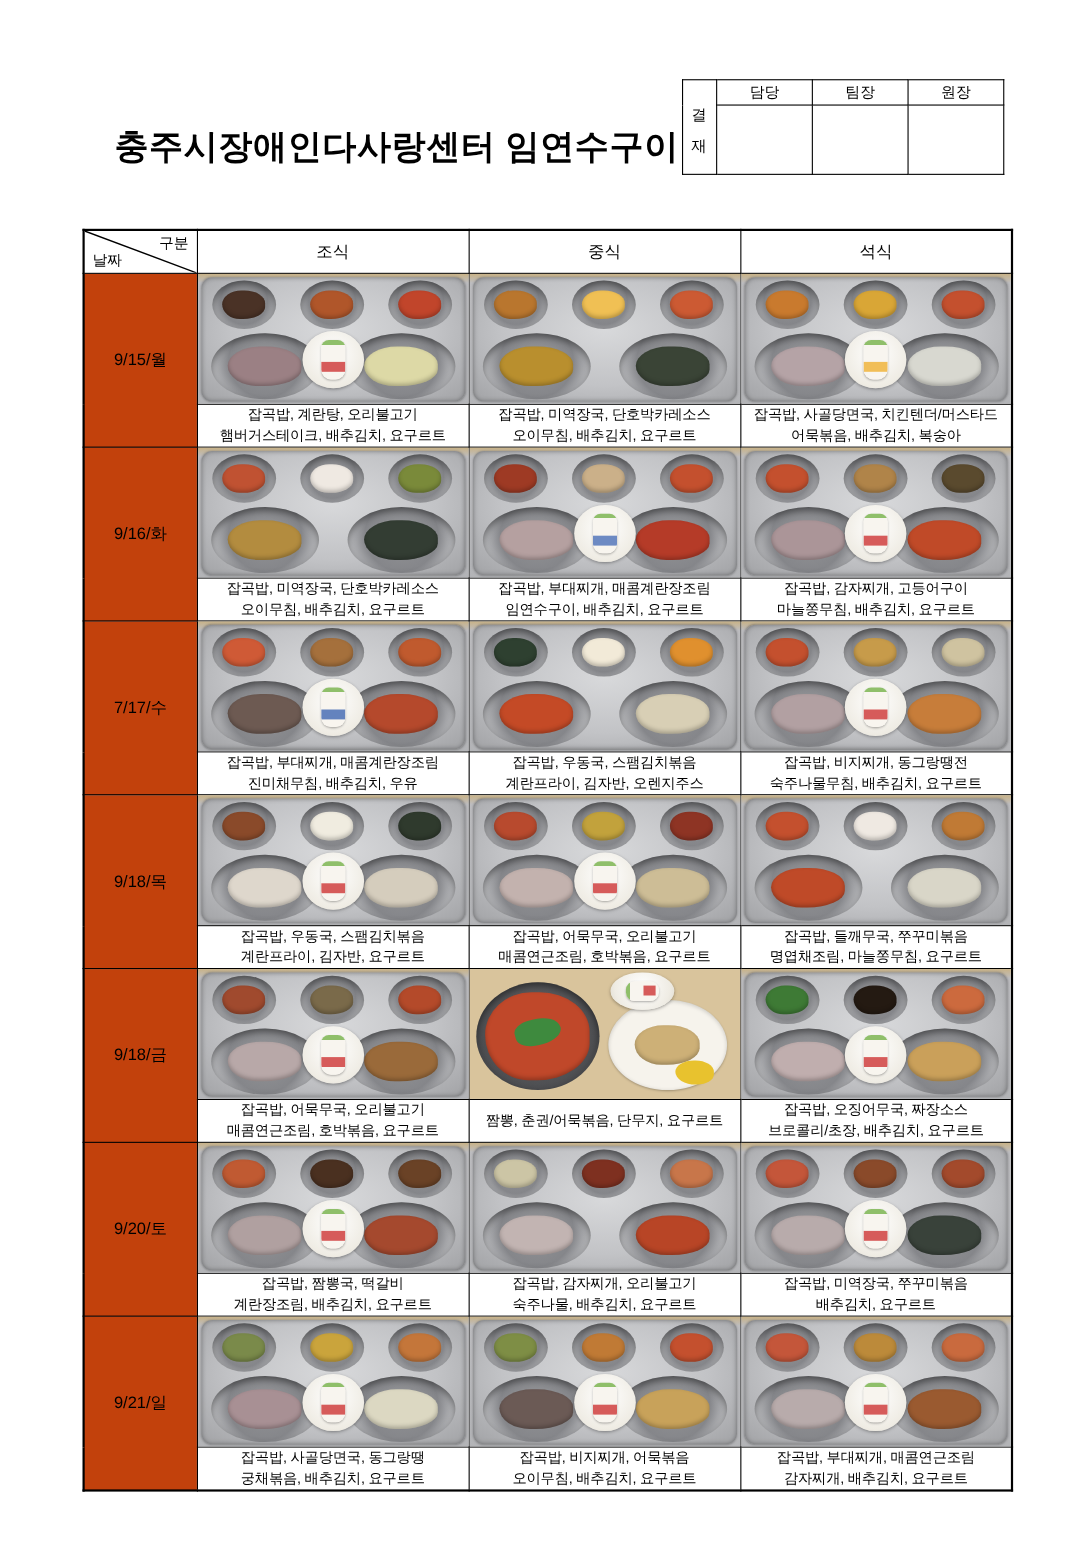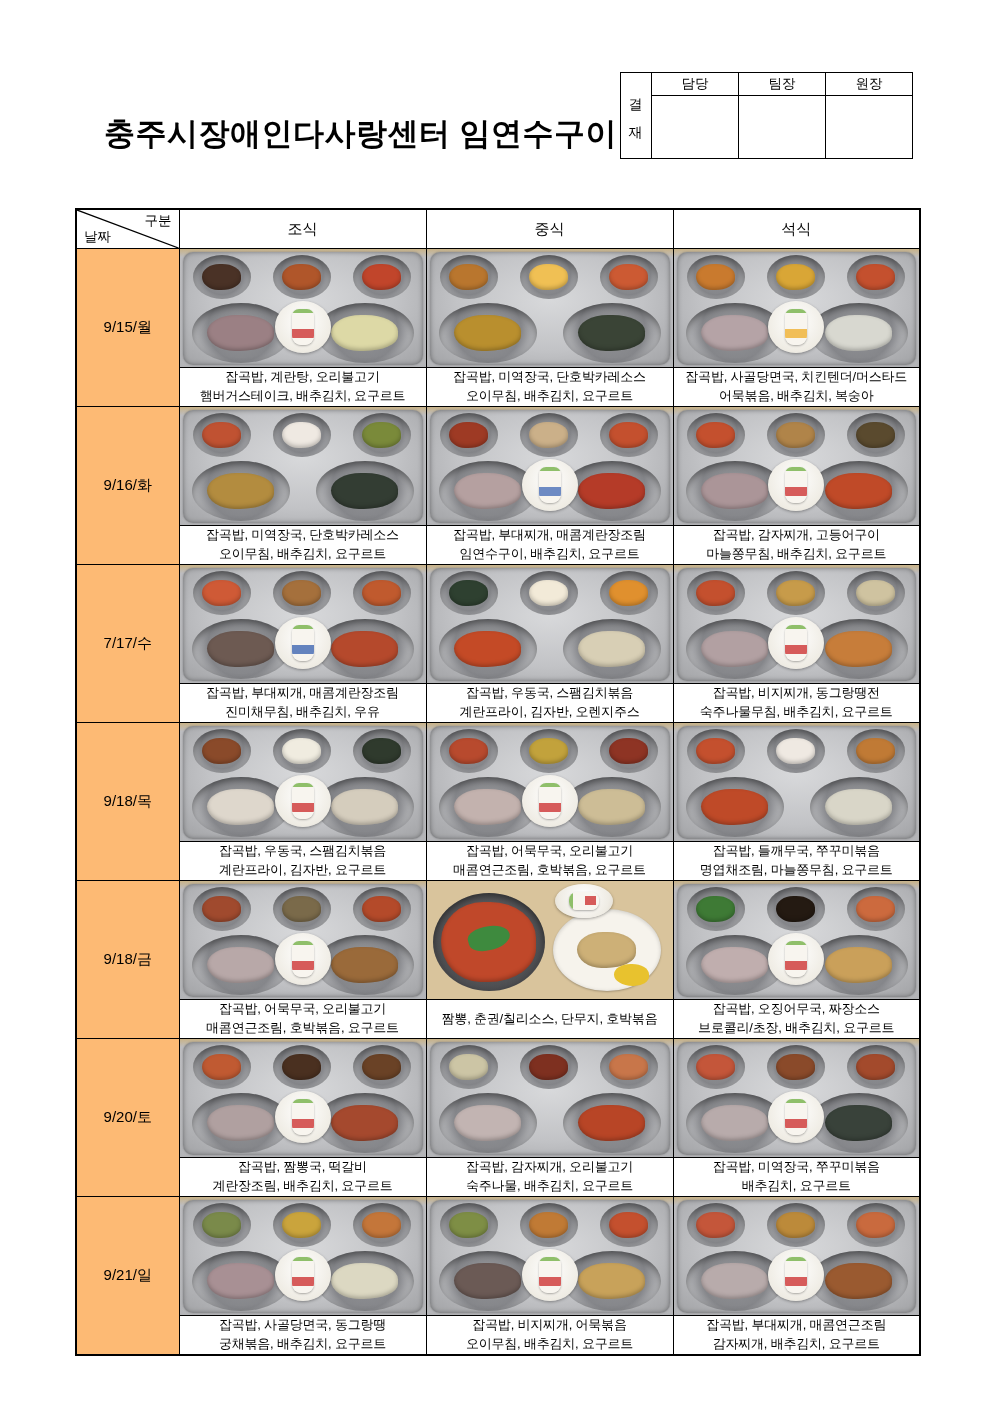--- a/index.html
+++ b/index.html
@@ -27,21 +27,21 @@
   .col-date { width:103px; }
   .col-meal { width:247px; }
   .head-cell { height:38px; font-size:15px; font-weight:400; text-align:center; }
 
   .corner { position:relative; }
   .corner svg.diag { position:absolute; inset:0; width:100%; height:100%; }
   .corner .c-top { position:absolute; top:2px; right:7px; font-size:13.5px; }
   .corner .c-bottom { position:absolute; bottom:2px; left:7px; font-size:13.5px; }
 
   .date-cell { font-size:15px; font-weight:400; text-align:center; vertical-align:middle;
-               background:#fdba74; }
+               background:#c2410c; }
   td.photo-cell { height:118px; vertical-align:top; }
   td.caption-cell { height:38px; font-size:13px; line-height:1.45; text-align:center;
                     vertical-align:middle; white-space:pre-line; letter-spacing:-.2px;
                     padding:1px 2px; }
 
   
   .photo { position:relative; width:100%; height:118px; overflow:hidden;
            background:linear-gradient(180deg,#c9b388 0%,#bdbdc0 7%,#b3b4b7 100%); }
   .tray { position:absolute; left:3px; right:3px; top:3px; bottom:2px; border-radius:10px;
           background:radial-gradient(ellipse at 50% 42%,#d8d9db 0%,#c2c3c6 55%,#a7a8ab 92%);
@@ -527,21 +527,21 @@
     <div class="bottle">
                 <div class="bottle-band" style="background: rgb(208, 64, 64);"></div>
               </div>
   </div>
 </div>
         </td>
     </tr>
     <tr>
       <td class="caption-cell">잡곡밥, 어묵무국, 오리불고기
 매콤연근조림, 호박볶음, 요구르트</td>
-      <td class="caption-cell">짬뽕, 춘권/칠리소스, 단무지, 호박볶음</td>
+      <td class="caption-cell">짬뽕, 춘권/어묵볶음, 단무지, 요구르트</td>
       <td class="caption-cell">잡곡밥, 오징어무국, 짜장소스
 브로콜리/초장, 배추김치, 요구르트</td>
     </tr>
 
     <tr>
       <th class="date-cell" rowspan="2">9/20/토</th>
       <td class="photo-cell">
           <div class="photo">
   <div class="tray"></div>
   <div class="bowl b1">

